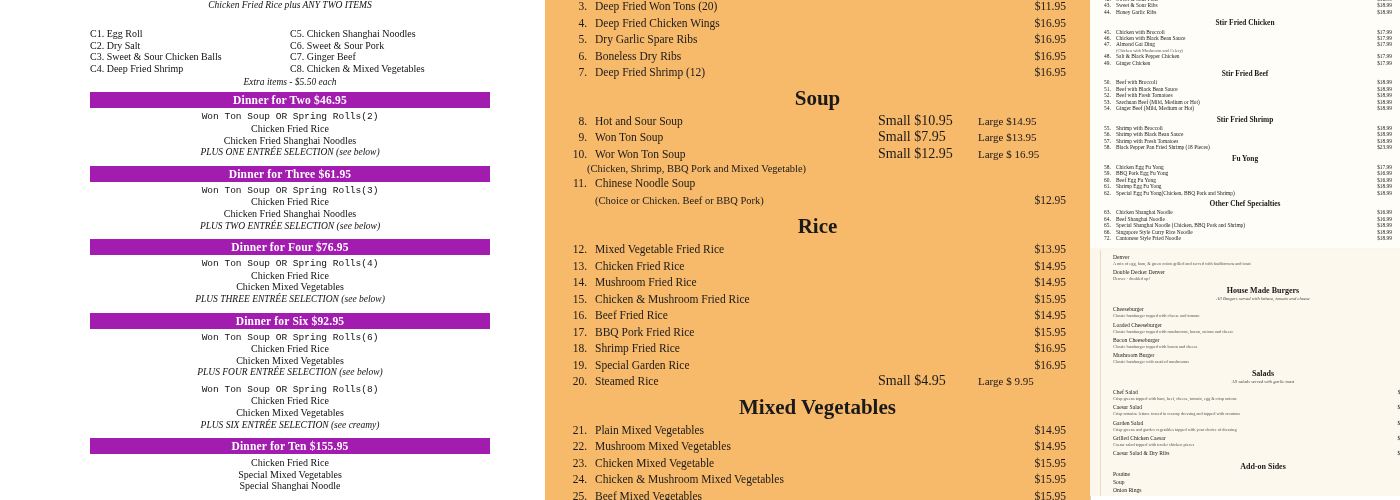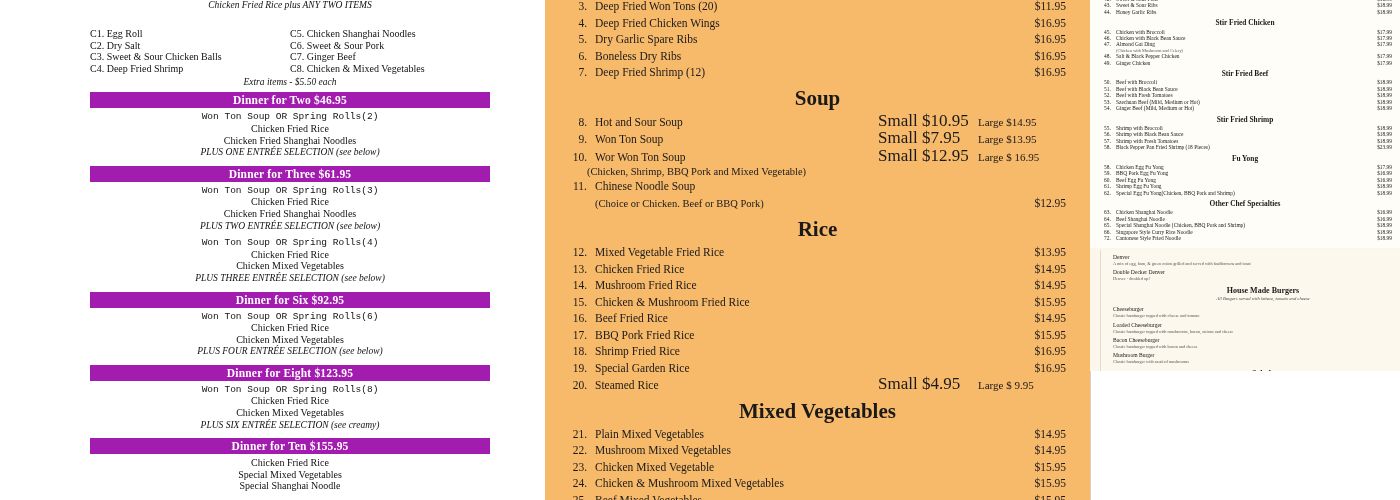--- a/index.html
+++ b/index.html
@@ -26,25 +26,25 @@
   .sect-title{text-align:center;font-size:21px;font-weight:bold;margin:5px 0 2px;}
   .row{display:flex;align-items:baseline;font-size:11.5px;line-height:16.5px;padding:0 14px 0 8px;}
   .row .num{width:24px;text-align:right;padding-right:8px;}
   .row .nm{flex:1;}
   .row .pr{width:54px;text-align:right;}
   .row .sz{font-size:10.5px;}
   .sub{font-size:10.5px;line-height:13px;padding-left:32px;}
   .rowdual{display:flex;align-items:baseline;font-size:11.5px;line-height:16.5px;padding:0 14px 0 8px;}
   .rowdual .num{width:24px;text-align:right;padding-right:8px;}
   .rowdual .nm{flex:1;}
-  .rowdual .s1{width:100px;text-align:left;font-size:17px;margin-left:12px;}
+  .rowdual .s1{width:100px;text-align:left;font-size:14px;margin-left:12px;}
   .rowdual .s2{width:88px;text-align:left;font-size:11px;}
 
   
-  .col3{position:relative;width:310px;height:371px;background:#fdf6ea;overflow:hidden;}
+  .col3{position:relative;width:310px;height:496px;background:#fdf6ea;overflow:hidden;}
   .c3top{position:absolute;left:0;top:-4px;width:310px;height:252px;background:#fffdf7;overflow:hidden;}
   .c3bot{position:absolute;left:10px;top:250px;width:300px;height:250px;background:#fdf8ee;overflow:hidden;border-left:1px solid #e4dccb;}
   .mini{font-size:5.4px;line-height:6.4px;color:#1a1a1a;}
   .mini .r{display:flex;padding:0 8px 0 14px;}
   .mini .r .n{width:12px;}
   .mini .r .t{flex:1;}
   .mini .r .p{width:34px;text-align:right;}
   .mini .h{text-align:center;font-weight:bold;font-size:7.4px;margin:5px 0 2px;}
   .mini .note{font-size:4.4px;color:#555;padding-left:26px;line-height:5.4px;}
   .burg{font-size:5.6px;line-height:7px;color:#1a1a1a;padding:0 10px 0 12px;}
@@ -92,36 +92,36 @@
       </div>
 
       <div class="barhead">Dinner for Three $61.95</div>
       <div class="blk">
         <div class="mono">Won Ton Soup OR Spring Rolls(3)</div>
         <div>Chicken  Fried Rice</div>
         <div>Chicken Fried Shanghai Noodles</div>
         <div class="plus">PLUS TWO ENTRÉE SELECTION (see below)</div>
       </div>
 
+      <div class="barhead">Dinner for Four $76.95</div>
       <div class="blk">
         <div class="mono">Won Ton Soup OR Spring Rolls(4)</div>
         <div>Chicken Fried Rice</div>
         <div>Chicken Mixed Vegetables</div>
         <div class="plus">PLUS THREE ENTRÉE SELECTION (see below)</div>
       </div>
 
       <div class="barhead">Dinner for Six $92.95</div>
       <div class="blk">
         <div class="mono">Won Ton Soup OR Spring Rolls(6)</div>
         <div>Chicken Fried Rice</div>
         <div>Chicken Mixed Vegetables</div>
         <div class="plus">PLUS FOUR ENTRÉE SELECTION (see below)</div>
       </div>
 
-      <div class="barhead">Dinner for Eight $123.95</div>
       <div class="blk">
         <div class="mono">Won Ton Soup OR Spring Rolls(8)</div>
         <div>Chicken Fried Rice</div>
         <div>Chicken Mixed Vegetables</div>
         <div class="plus">PLUS SIX ENTRÉE SELECTION (see creamy)</div>
       </div>
 
       <div class="barhead">Dinner for Ten $155.95</div>
       <div class="blk">
         <div>Chicken Fried Rice</div>

